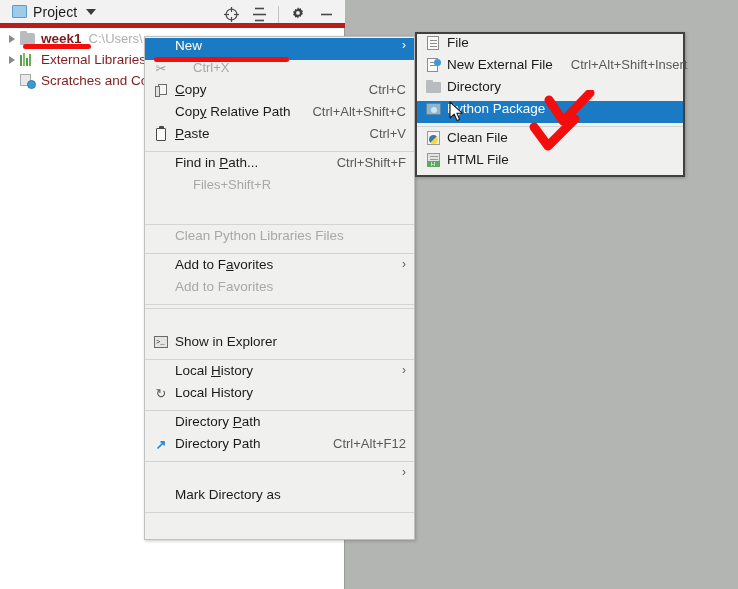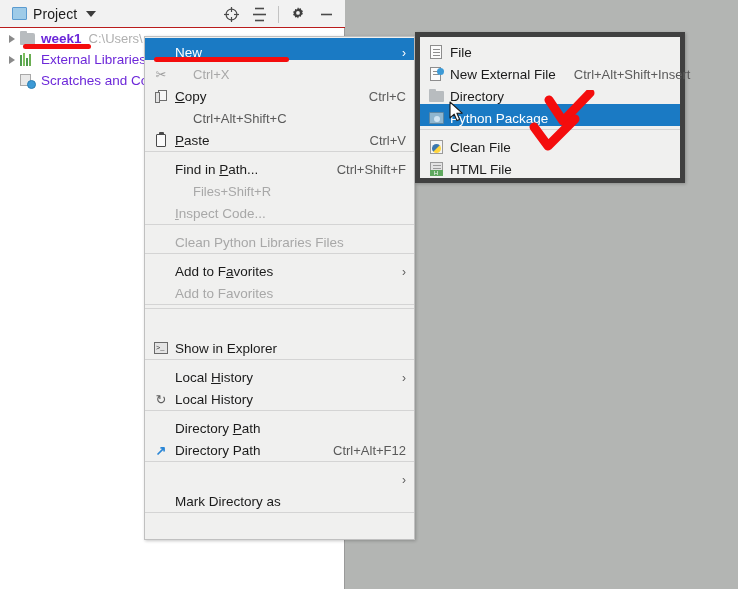--- a/index.html
+++ b/index.html
@@ -22,21 +22,21 @@
     left: 0; top: 0;
     width: 345px; height: 589px;
     background: #ffffff;
     border-right: 1px solid #9a9a9a;
   }
   .panel-header {
     position: absolute;
     left: 0; top: 0;
     width: 345px; height: 28px;
     background: #f2f2f2;
-    border-bottom: 1px solid #b91c1c;
+    border-bottom: 5px solid #b91c1c;
     display: flex; align-items: center;
   }
   .panel-title-wrap {
     display: flex; align-items: center; gap: 6px;
     margin-left: 12px;
   }
   .proj-ico {
     width: 15px; height: 13px;
     border: 1px solid #5b9bd0;
     background: #9ecbe8;
@@ -83,21 +83,21 @@
   .tree-ico { width: 17px; display: flex; align-items: center; justify-content: flex-start; margin-right: 4px; }
   .folder-ico {
     width: 15px; height: 12px; background: #b8bcbf;
     border-radius: 1px 2px 1px 1px;
     position: relative;
   }
   .folder-ico:before {
     content: ""; position: absolute; left: 0; top: -2px;
     width: 7px; height: 3px; background: #b8bcbf; border-radius: 1px 1px 0 0;
   }
-  .tree-label { font-size: 13.5px; color: #6d28d9; }
+  .tree-label { font-size: 13.5px; color: #7f1d1d; }
   .tree-label.bold { font-weight: bold; }
   .tree-path {
     font-size: 13px; color: #b0b0b0; margin-left: 7px;
   }
   .bars-ico { display: flex; align-items: flex-end; gap: 1px; height: 13px; }
   .bars-ico i { display: block; width: 2px; background: #4f9c4f; }
   .scratch-ico { position: relative; width: 15px; height: 14px; }
   .scratch-ico .pg {
     position: absolute; left: 0; top: 0; width: 11px; height: 12px;
     background: #e9e9e9; border: 1px solid #a9a9a9;
@@ -120,21 +120,21 @@
     width: 271px;
     background: #f0f0ef;
     border: 1px solid #c0c0c0;
     box-shadow: 1px 1px 3px rgba(0,0,0,.22);
     padding: 1px 0;
     z-index: 30;
   }
   .mi {
     position: relative;
     height: 22px;
-    display: flex; align-items: flex-end;
+    display: flex; align-items: flex-start;
     padding-left: 5px; padding-right: 8px;
     white-space: nowrap;
   }
   .mi .mi-icon {
     width: 22px; min-width: 22px; height: 16px;
     display: flex; align-items: center; justify-content: center;
     margin-right: 3px;
   }
   .mi .mi-label {
     font-size: 13.5px; color: #1b1b1b; flex: 1;
@@ -153,21 +153,21 @@
 
   
   .u { text-decoration: underline; text-underline-offset: 1px; }
 
   
   .submenu {
     position: absolute;
     left: 415px; top: 32px;
     width: 270px;
     background: #f0f0ef;
-    border: 5px solid #404040;
+    border: 2px solid #404040;
     box-shadow: 1px 1px 3px rgba(0,0,0,.22);
     padding: 1px 0;
     z-index: 40;
   }
 
   
   .ic-file {
     width: 12px; height: 14px; background: #fbfbfb; border: 1px solid #8d8d8d;
     position: relative;
   }
@@ -341,20 +341,21 @@
             <span class="c2"></span>
           </span>
         </span>
       <span class="mi-label"><span class="u">C</span>opy</span>
       <span class="mi-accel">Ctrl+C</span>
     </div>
 
 
     <div class="mi">
       <span class="mi-icon"></span>
+      <span class="mi-label">Cop<span class="u">y</span> Relative Path</span>
       <span class="mi-accel">Ctrl+Alt+Shift+C</span>
     </div>
 
     <div class="mi">
       <span class="mi-icon">
           <span class="ic-paste"></span>
         </span>
       <span class="mi-label"><span class="u">P</span>aste</span>
       <span class="mi-accel">Ctrl+V</span>
     </div>
@@ -367,21 +368,20 @@
       <span class="mi-accel">Ctrl+Shift+F</span>
     </div>
 
     <div class="mi disabled">
       <span class="mi-icon"></span>
       <span class="mi-accel">Files+Shift+R</span>
     </div>
 
     <div class="mi disabled">
       <span class="mi-icon"></span>
-      <span class="mi-label"><span class="u">I</span>nspect Code...</span>
     </div>
 
     <div class="msep"></div>
 
     <div class="mi disabled">
       <span class="mi-icon"></span>
       <span class="mi-label">Clean Python Libraries Files</span>
     </div>
 
     <div class="msep"></div>

